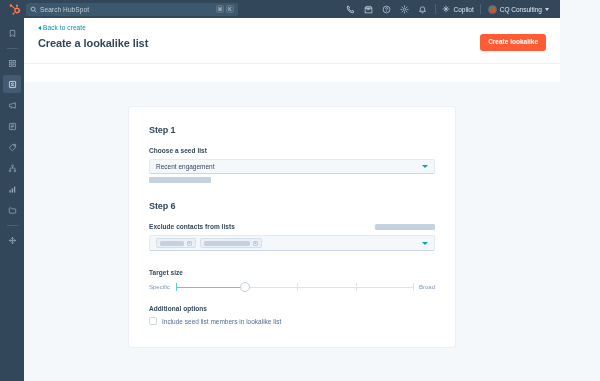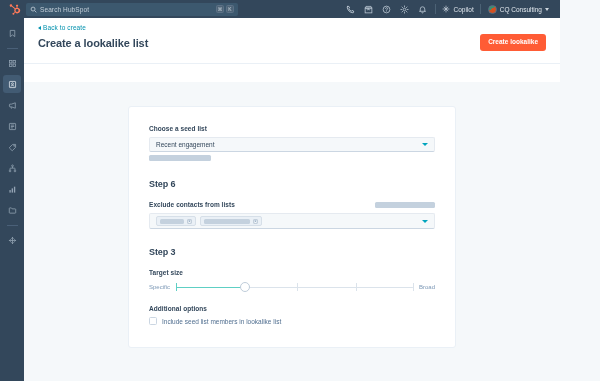--- a/index.html
+++ b/index.html
@@ -402,20 +402,21 @@
         <span>Back to create</span>
       </a>
       <div class="page-title">Create a lookalike list</div>
       <button class="btn-primary">Create lookalike</button>
     </div>
 
     <div class="body-area">
       <div class="card">
 
         <div>
+          <div class="step-title">Step 1</div>
           <div class="field-label">Choose a seed list</div>
           <div class="select">
             <span class="select-value">Recent engagement</span>
             <span class="chev-teal"></span>
           </div>
           <div class="redact under-redact"></div>
         </div>
 
         <div class="section-gap"></div>
 
@@ -434,21 +435,20 @@
               <span class="redact" style="width:46px"></span>
               <span class="chip-x">×</span>
             </span>
             <span class="chev-teal"></span>
           </div>
         </div>
 
         <div class="section-gap"></div>
 
         <div>
-          <div class="step-title">Step 3</div>
           <div class="field-label">Target size</div>
 
           <div class="slider-row">
             <span class="slider-end">Specific</span>
             <span class="slider-track">
               <span class="track-line"></span>
               <span class="track-fill"></span>
               <span class="tick first" style="left:0"></span>
               <span class="tick" style="left:51%"></span>
               <span class="tick" style="left:76%"></span>

